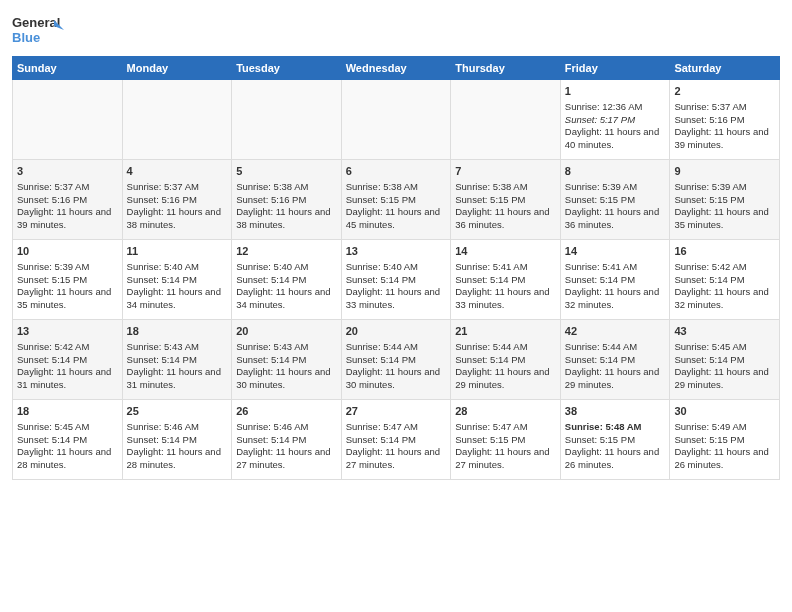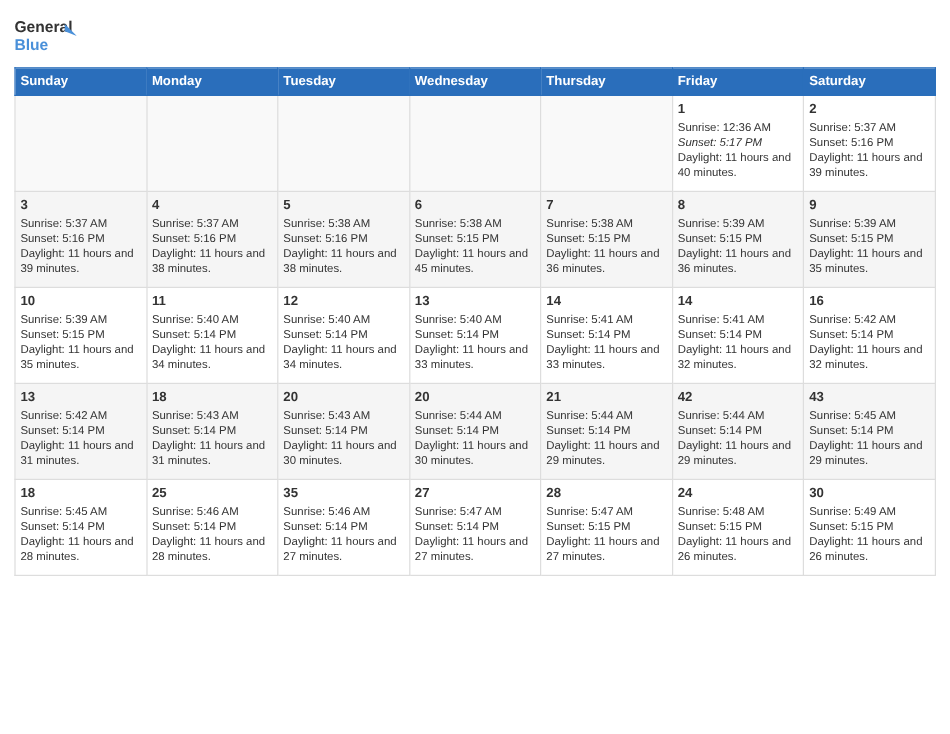--- a/index.html
+++ b/index.html
@@ -266,40 +266,40 @@
           <span style="display: block;">Sunset: 5:14 PM</span>
           <span style="display: block;">Daylight: 11 hours and 28 minutes.</span>
         </td>
         <td>
           <span class="day-num">25</span>
           <span style="display: block;">Sunrise: 5:46 AM</span>
           <span style="display: block;">Sunset: 5:14 PM</span>
           <span style="display: block;">Daylight: 11 hours and 28 minutes.</span>
         </td>
         <td>
-          <span class="day-num">35</span>
+          <span class="day-num">26</span>
           <span style="display: block;">Sunrise: 5:46 AM</span>
           <span style="display: block;">Sunset: 5:14 PM</span>
           <span style="display: block;">Daylight: 11 hours and 27 minutes.</span>
         </td>
         <td>
           <span class="day-num">27</span>
           <span style="display: block;">Sunrise: 5:47 AM</span>
           <span style="display: block;">Sunset: 5:14 PM</span>
           <span style="display: block;">Daylight: 11 hours and 27 minutes.</span>
         </td>
         <td>
           <span class="day-num">28</span>
           <span style="display: block;">Sunrise: 5:47 AM</span>
           <span style="display: block;">Sunset: 5:15 PM</span>
           <span style="display: block;">Daylight: 11 hours and 27 minutes.</span>
         </td>
         <td>
-          <span class="day-num">24</span>
-          <span style="display: block;">Sunrise: 5:48 AM</span>
+          <span class="day-num">38</span>
+          <span style="display: block; font-weight: bold;">Sunrise: 5:48 AM</span>
           <span style="display: block;">Sunset: 5:15 PM</span>
           <span style="display: block;">Daylight: 11 hours and 26 minutes.</span>
         </td>
         <td>
           <span class="day-num">30</span>
           <span style="display: block;">Sunrise: 5:49 AM</span>
           <span style="display: block;">Sunset: 5:15 PM</span>
           <span style="display: block;">Daylight: 11 hours and 26 minutes.</span>
         </td>
       </tr>

